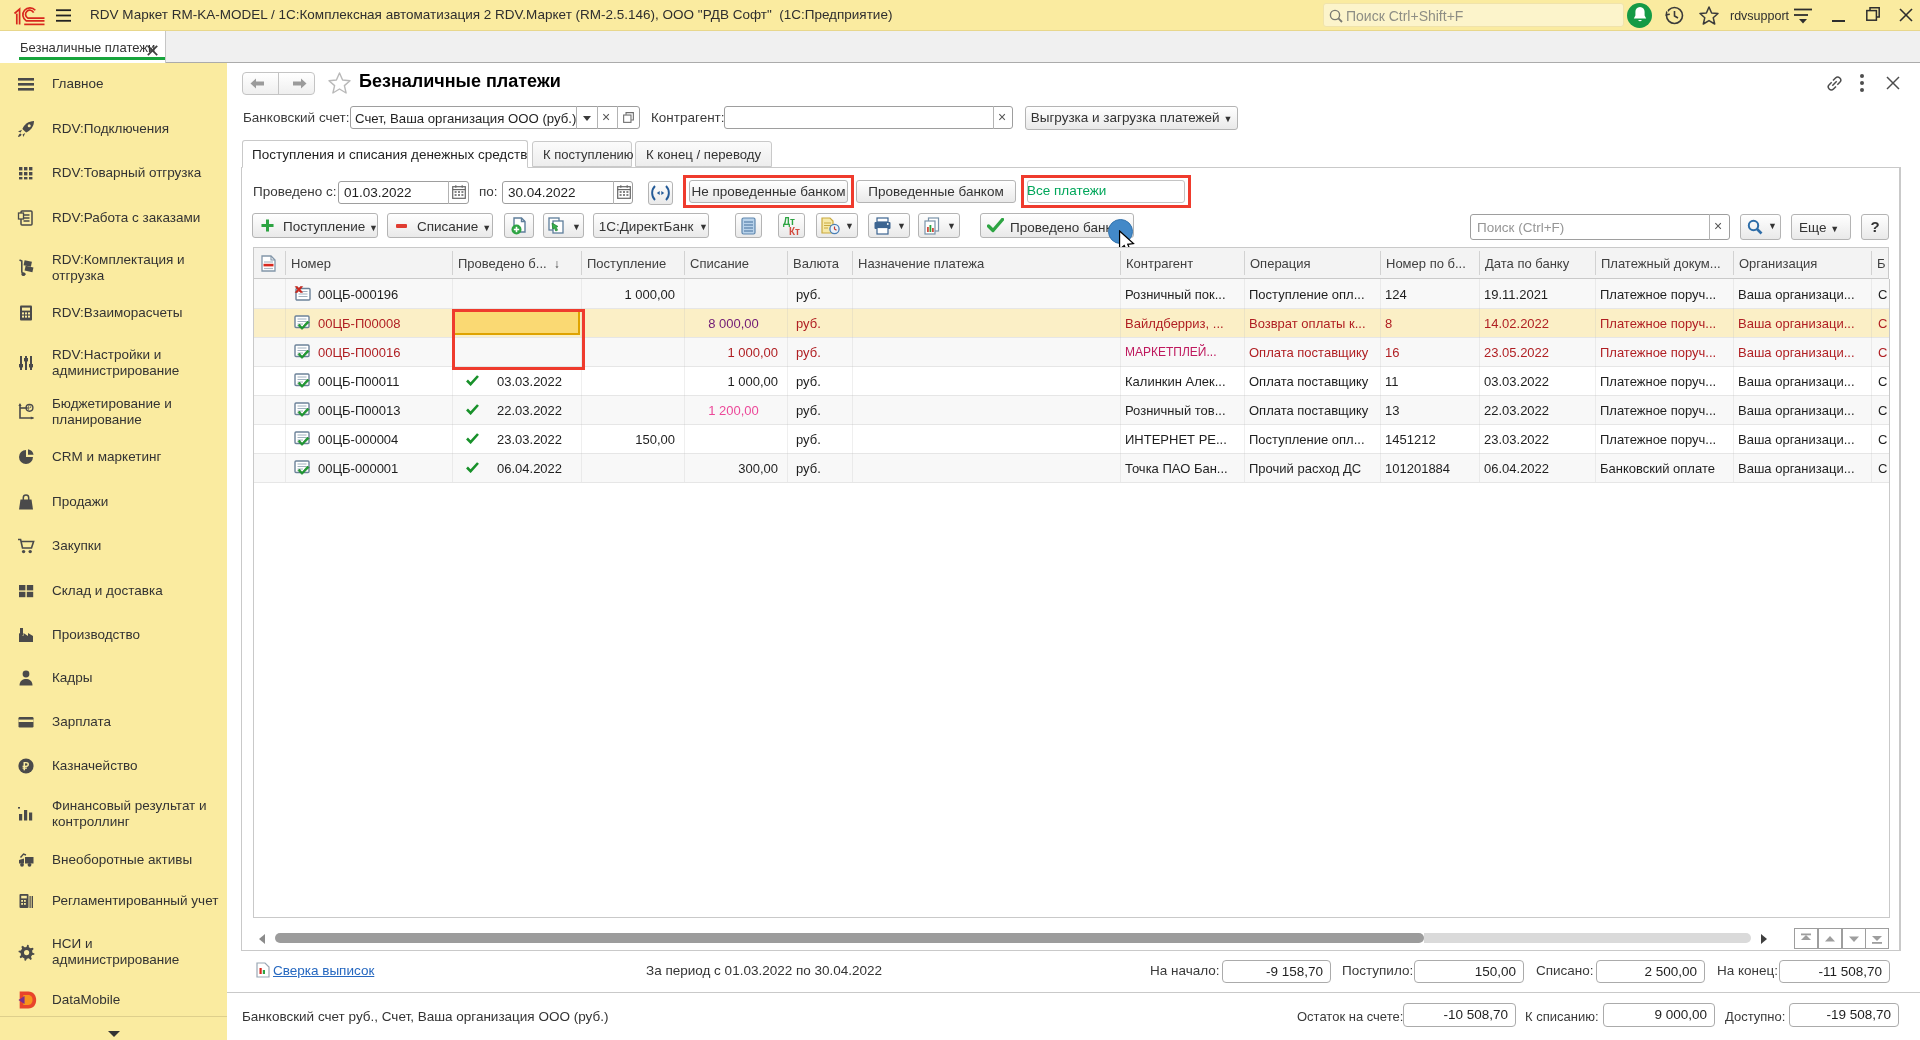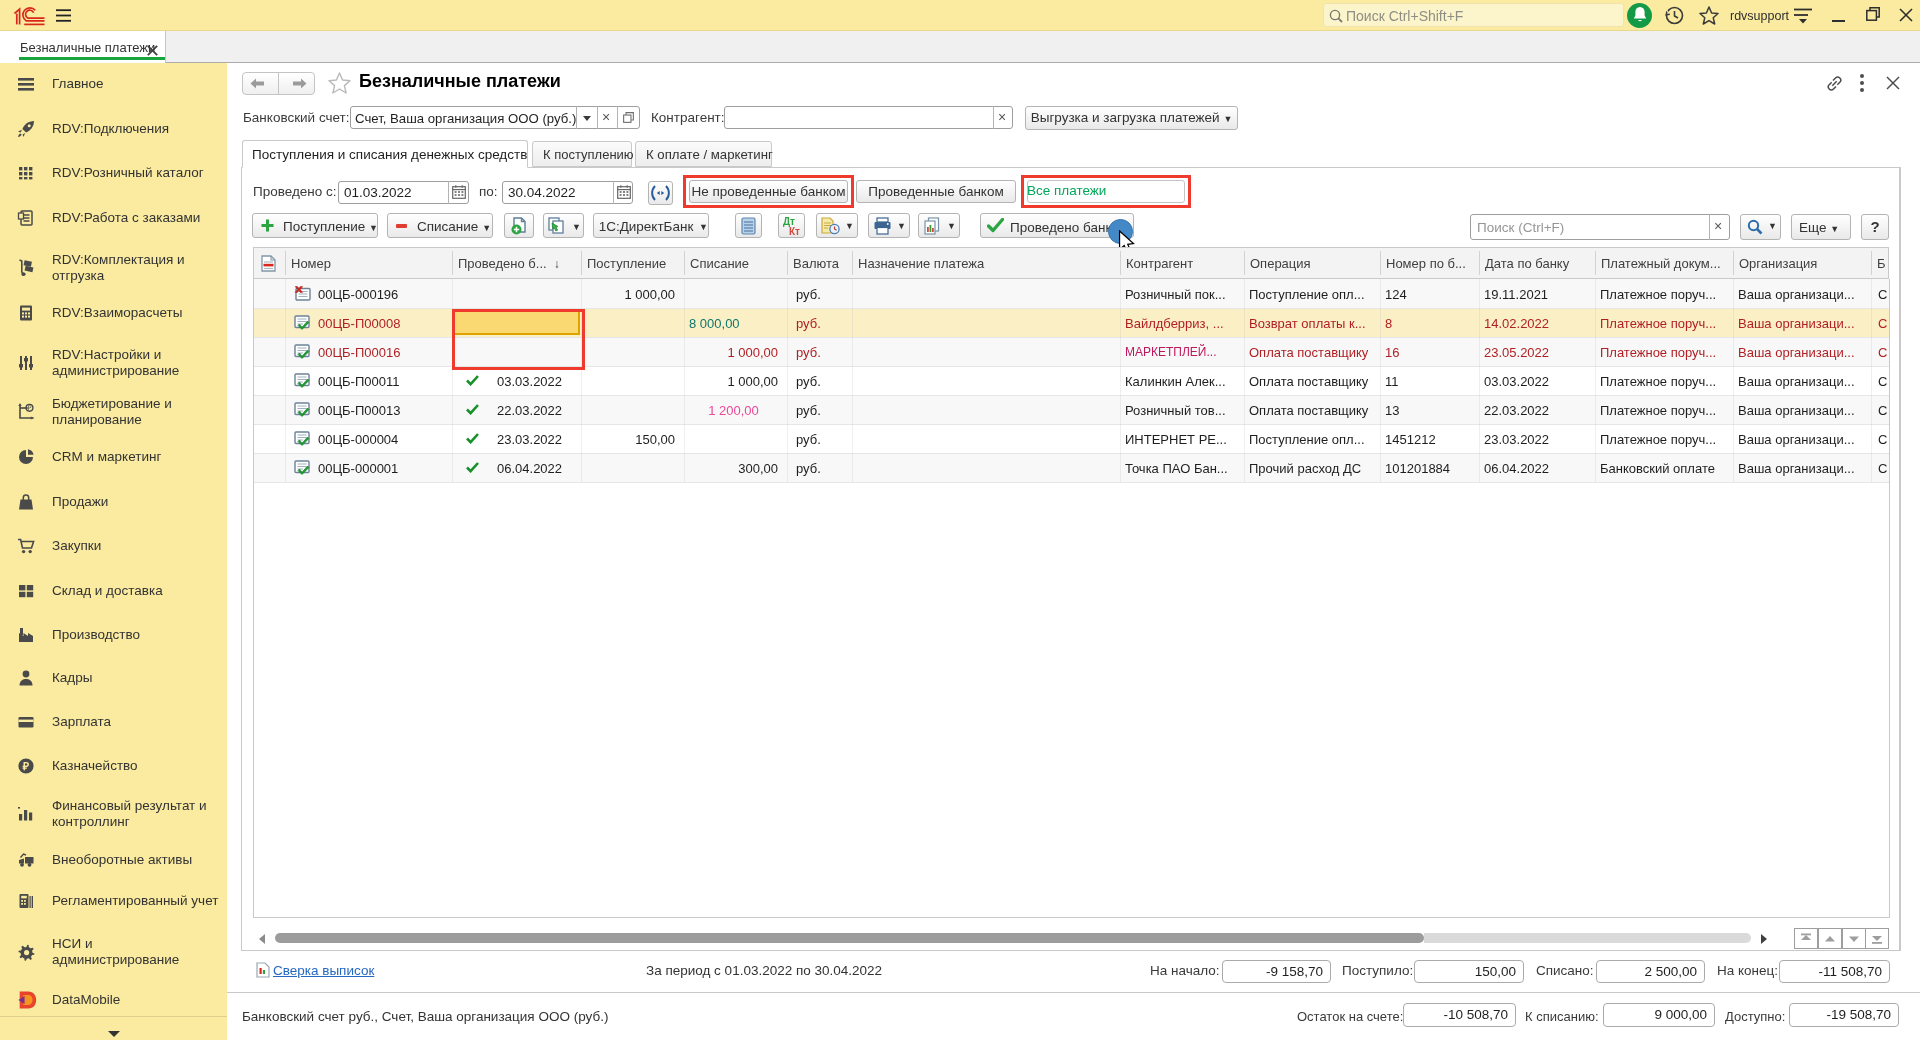--- a/index.html
+++ b/index.html
@@ -39,20 +39,21 @@
       <path d="M11.2,19.4 L31.5,19.4"></path>
     </g>
   </svg>
   <svg class="abs" style="left:56px;top:9px" width="15" height="13" viewBox="0 0 15 13">
     <g stroke="#222" stroke-width="1.8">
         <line x1="0" y1="1.2" x2="15" y2="1.2"></line>
         <line x1="0" y1="6.5" x2="15" y2="6.5"></line>
         <line x1="0" y1="11.8" x2="15" y2="11.8"></line>
       </g>
   </svg>
+  <div class="title">RDV Маркет RM-KA-MODEL / 1С:Комплексная автоматизация 2 RDV.Маркет (RM-2.5.146), ООО "РДВ Софт"&nbsp; (1С:Предприятие)</div>
   <div id="searchbox">
     <svg class="abs" style="left:4px;top:4px" width="16" height="16" viewBox="0 0 16 16">
         <circle cx="7" cy="7" r="4.6" fill="none" stroke="#7A7A72" stroke-width="1.4"></circle>
         <line x1="10.4" y1="10.4" x2="14" y2="14" stroke="#7A7A72" stroke-width="1.8"></line>
       </svg>
     <div class="ph">Поиск Ctrl+Shift+F</div>
   </div>
   <div class="abs" style="left:1627px;top:3px;width:25px;height:25px;border-radius:50%;background:#149A46"></div>
   <svg class="abs" style="left:1632px;top:7px" width="16" height="17" viewBox="0 0 16 17">
       <path d="M8 0 C5 0 3.4 2.2 3.4 4.8 L3.4 8.6 L1.8 11.4 L14.2 11.4 L12.6 8.6 L12.6 4.8 C12.6 2.2 11 0 8 0 Z" fill="#fff"></path>
@@ -131,21 +132,21 @@
             <rect x="7" y="3" width="3.4" height="3.4"></rect>
             <rect x="12" y="3" width="3.4" height="3.4"></rect>
             <rect x="2" y="8" width="3.4" height="3.4"></rect>
             <rect x="7" y="8" width="3.4" height="3.4"></rect>
             <rect x="12" y="8" width="3.4" height="3.4"></rect>
             <rect x="2" y="13" width="3.4" height="2.4"></rect>
             <rect x="7" y="13" width="3.4" height="2.4"></rect>
             <rect x="12" y="13" width="3.4" height="2.4"></rect>
           </g>
         </svg></div>
-      <div class="tx">RDV:Розничный каталог</div>
+      <div class="tx">RDV:Товарный отгрузка</div>
     </div>
 <div class="sbitem" style="top:147px">
       <div style="position:absolute;left:17px;top:-1px;width:18px;height:18px"><svg width="18" height="18" viewBox="0 0 18 18">
           <g fill="none" stroke="#4A4A4A" stroke-width="1.5">
             <rect x="4" y="2" width="11" height="14" rx="1"></rect>
             <line x1="6.5" y1="6" x2="12.5" y2="6"></line>
             <line x1="6.5" y1="9" x2="12.5" y2="9"></line>
             <line x1="6.5" y1="12" x2="12.5" y2="12"></line>
           </g>
           <rect x="1.5" y="4" width="5" height="6" fill="#FAEBA0" stroke="#4A4A4A" stroke-width="1.3"></rect>
@@ -378,21 +379,21 @@
 <div class="abs" style="left:724px;top:106px;width:289px;height:23px;background:#fff;border:1px solid #9E9E9E;border-radius:3px"></div>
 <div class="abs" style="left:993px;top:106px;width:1px;height:23px;background:#B3B3B3"></div>
 <div class="abs" style="left:998px;top:109px;font-size:14px;color:#555">×</div>
 <div class="btn" style="left:1025px;top:106px;width:213px;height:24px">
     <div class="c" style="top:3px">Выгрузка и загрузка платежей <span style="font-size:9px">▼</span></div>
   </div>
 <div class="abs" style="left:241px;top:167px;width:1659px;height:783px;border:1px solid #C9C9C9;border-bottom:none"></div>
 <div class="abs" style="left:532px;top:141px;width:100px;height:26px;background:linear-gradient(#FBFBFB,#EDEDED);border:1px solid #C9C9C9;border-radius:3px 3px 0 0"></div>
 <div class="abs" style="left:543px;top:147px;font-size:13px;color:#333;white-space:nowrap">К поступлению</div>
 <div class="abs" style="left:635px;top:141px;width:137px;height:26px;background:linear-gradient(#FBFBFB,#EDEDED);border:1px solid #C9C9C9;border-radius:3px 3px 0 0"></div>
-<div class="abs" style="left:646px;top:147px;font-size:13.2px;color:#333;white-space:nowrap">К оплате / маркетинг</div>
+<div class="abs" style="left:646px;top:147px;font-size:13.2px;color:#333;white-space:nowrap">К конец / переводу</div>
 <div class="abs" style="left:242px;top:140px;width:286px;height:28px;background:#fff;border:1px solid #C9C9C9;border-bottom:1px solid #fff;border-radius:3px 3px 0 0"></div>
 <div class="abs" style="left:252px;top:147px;font-size:13.5px;color:#1F1F1F;white-space:nowrap">Поступления и списания денежных средств</div>
 <div class="lbl" style="left:253px;top:184px">Проведено с:</div>
 <div class="abs" style="left:338px;top:181px;width:131px;height:23px;background:#fff;border:1px solid #9E9E9E;border-radius:3px"></div>
 <div class="abs" style="left:344px;top:185px;font-size:13.5px;color:#1F1F1F">01.03.2022</div>
 <div class="abs" style="left:448px;top:181px;width:1px;height:23px;background:#B3B3B3"></div>
 <svg class="abs" style="left:452px;top:185px" width="14" height="14" viewBox="0 0 14 14">
     <rect x="0.7" y="1.7" width="12.6" height="11.6" fill="none" stroke="#666" stroke-width="1.2"></rect>
     <line x1="0.7" y1="4.6" x2="13.3" y2="4.6" stroke="#666" stroke-width="1.2"></line>
     <line x1="3.8" y1="0.3" x2="3.8" y2="2.8" stroke="#666" stroke-width="1.2"></line>
@@ -628,21 +629,21 @@
 <svg class="abs" style="left:294px;top:315px" width="17" height="16" viewBox="0 0 17 16">
     <rect x="1" y="1" width="14" height="11.5" rx="1" fill="#fff" stroke="#6C8299" stroke-width="1.4"></rect>
     <g stroke="#9FB0BE" stroke-width="1">
       <line x1="3.5" y1="4" x2="12.5" y2="4"></line>
       <line x1="3.5" y1="6.5" x2="12.5" y2="6.5"></line>
       <line x1="3.5" y1="9" x2="9" y2="9"></line>
     </g>
     <path d="M6.5 10.5 L9 13.8 L14.5 7.5 L16 9 L9 16 L5 12 Z" fill="#1F9E32" stroke="#0E7A1E" stroke-width="0.6" transform="translate(-1,-1.5)"></path>
   </svg>
 <div class="abs" style="left:318px;top:316px;font-size:13px;color:#B01F23">00ЦБ-П00008</div>
-<div class="abs" style="left:689px;top:316px;width:89px;text-align:left;font-size:13px;color:#0f766e">8 000,00</div>
+<div class="abs" style="left:689px;top:316px;width:89px;text-align:center;font-size:13px;color:#701a75">8 000,00</div>
 <div class="abs" style="left:796px;top:316px;font-size:13px;color:#B01F23">руб.</div>
 <div class="abs" style="left:1125px;top:316px;font-size:13px;color:#B01F23">Вайлдберриз, ...</div>
 <div class="abs" style="left:1249px;top:316px;font-size:13px;color:#B01F23">Возврат оплаты к...</div>
 <div class="abs" style="left:1385px;top:316px;font-size:13px;color:#B01F23">8</div>
 <div class="abs" style="left:1484px;top:316px;font-size:13px;color:#B01F23">14.02.2022</div>
 <div class="abs" style="left:1600px;top:316px;font-size:13px;color:#B01F23">Платежное поруч...</div>
 <div class="abs" style="left:1738px;top:316px;font-size:13px;color:#B01F23">Ваша организаци...</div>
 <div class="abs" style="left:1878px;top:316px;font-size:13px;color:#B01F23">С</div>
 <svg class="abs" style="left:294px;top:344px" width="17" height="16" viewBox="0 0 17 16">
     <rect x="1" y="1" width="14" height="11.5" rx="1" fill="#fff" stroke="#6C8299" stroke-width="1.4"></rect>

